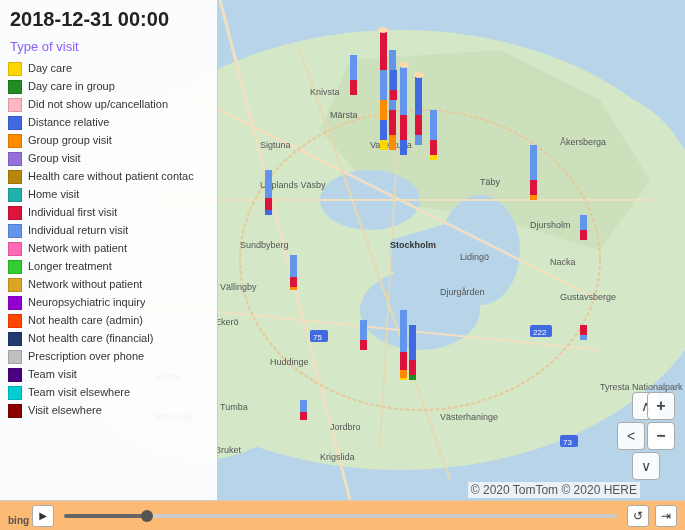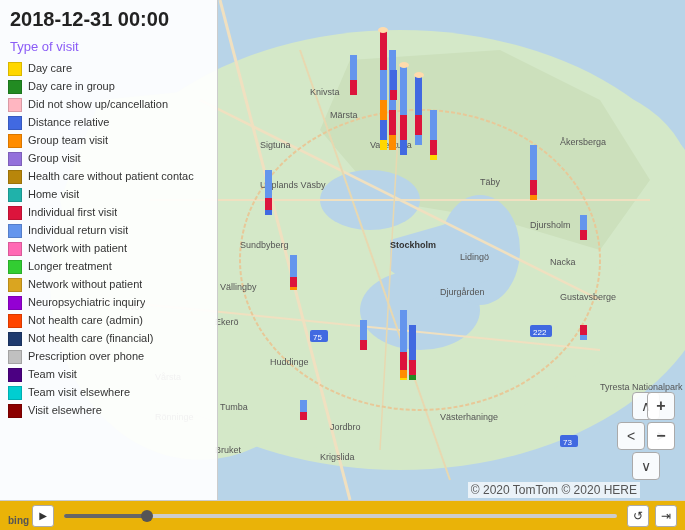--- a/index.html
+++ b/index.html
@@ -75,21 +75,21 @@
       white-space: nowrap;
       overflow: hidden;
       text-overflow: ellipsis;
     }
 
     
     #bottom-bar {
       position: absolute;
       left: 0; right: 0; bottom: 0;
       height: 30px;
-      background: #eab308;
+      background: #fdba74;
       border-top: 1px solid #ccc;
       display: flex;
       align-items: center;
       padding: 0 8px;
       gap: 6px;
     }
 
     #play-btn {
       width: 22px; height: 22px;
       background: #fff;
@@ -374,21 +374,21 @@
         <div class="legend-item">
           <div class="legend-color" style="background: rgb(255, 182, 193);"></div>
           <span class="legend-label">Did not show up/cancellation</span>
         </div>
         <div class="legend-item">
           <div class="legend-color" style="background: rgb(65, 105, 225);"></div>
           <span class="legend-label">Distance relative</span>
         </div>
         <div class="legend-item">
           <div class="legend-color" style="background: rgb(255, 140, 0);"></div>
-          <span class="legend-label">Group team visit</span>
+          <span class="legend-label">Group group visit</span>
         </div>
         <div class="legend-item">
           <div class="legend-color" style="background: rgb(147, 112, 219);"></div>
           <span class="legend-label">Group visit</span>
         </div>
         <div class="legend-item">
           <div class="legend-color" style="background: rgb(184, 134, 11);"></div>
           <span class="legend-label">Health care without patient contac</span>
         </div>
         <div class="legend-item">

